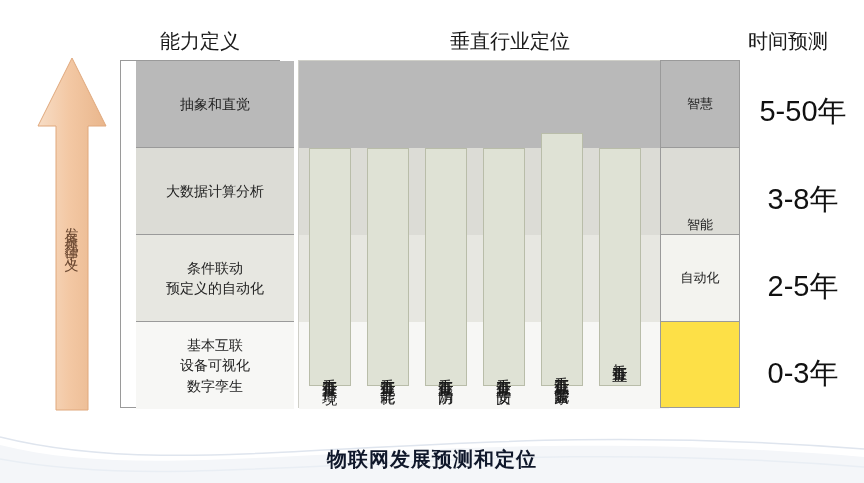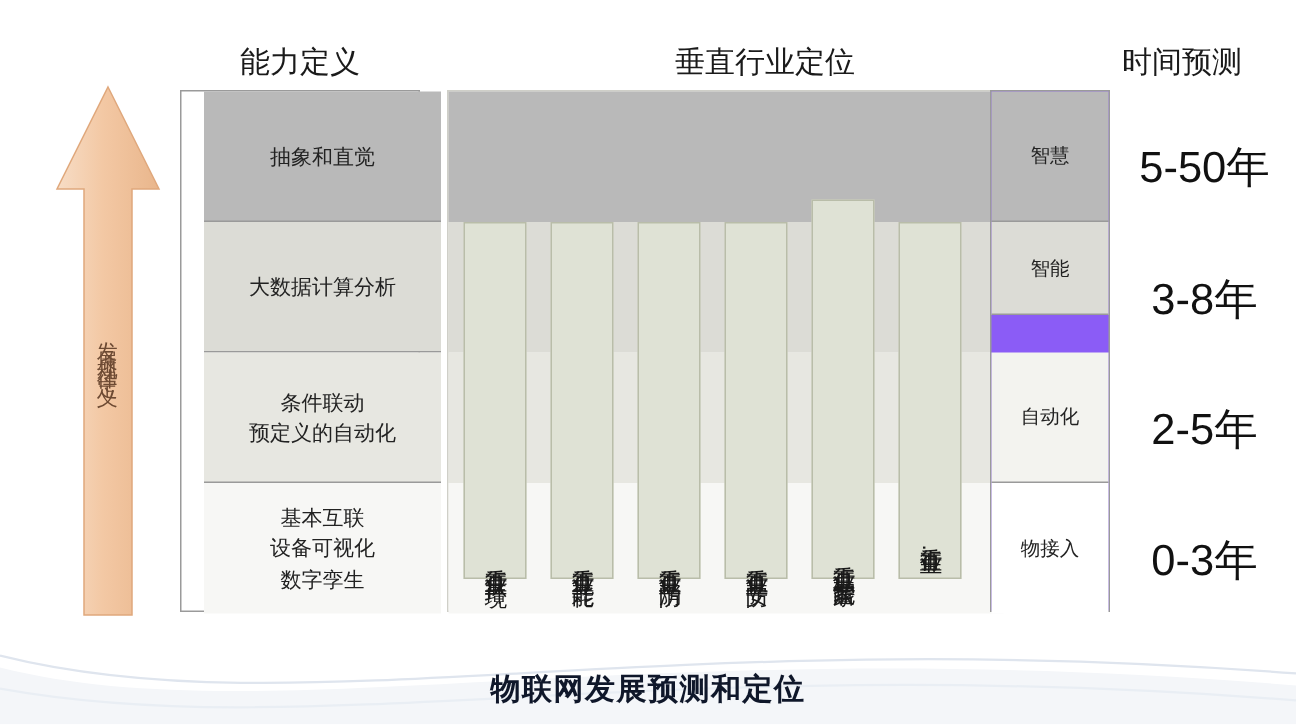--- a/index.html
+++ b/index.html
@@ -156,38 +156,38 @@
 
   
   .time-col {
     position: absolute;
     left: 660px;
     top: 60px;
     width: 80px;
     height: 348px;
     border: 1px solid #9a9a9a;
     box-sizing: border-box;
-    background: #8b5cf6;
+    background: #fde047;
     padding-left: 34px;
   }
   .time-cell {
     position: absolute;
     left: 0;
     width: 100%;
     box-sizing: border-box;
     border-bottom: 1px solid #9a9a9a;
     display: flex;
     align-items: center;
     justify-content: center;
     font-size: 13px;
     color: #222;
   }
   .time-cell.last { border-bottom: none; }
   .tc-0 { top: 0;     height: 87px; background: #b9b9b9; }
-  .tc-1 { top: 87px;  height: 62px; background: #dcdcd6; }
+  .tc-1 { top: 87px;  height: 87px; background: #dcdcd6; align-items: flex-end; }
   .tc-2 { top: 174px; height: 87px; background: #f3f3ef; }
   .tc-3 { top: 261px; height: 87px; background: #ffffff; }
 
   .year-label {
     position: absolute;
     left: 748px;
     width: 110px;
     text-align: center;
     font-size: 29px;
     color: #111;
@@ -303,23 +303,20 @@
   <div class="time-col">
     <div class="time-cell tc-0">
       <span>智慧</span>
     </div>
     <div class="time-cell tc-1">
       <span>智能</span>
     </div>
     <div class="time-cell tc-2">
       <span>自动化</span>
     </div>
-    <div class="time-cell tc-3 last">
-      <span>物接入</span>
-    </div>
   </div>
 
   <div class="year-label yl-0">5-50年</div>
   <div class="year-label yl-1">3-8年</div>
   <div class="year-label yl-2">2-5年</div>
   <div class="year-label yl-3">0-3年</div>
 
   <svg class="swoosh" viewBox="0 0 864 68">
     <path d="M0,30 C180,75 420,5 864,42 L864,68 L0,68 Z" fill="#f4f6f9"></path>
     <path d="M0,22 C200,72 430,0 864,34" stroke="#dfe5ee" stroke-width="1.5" fill="none"></path>

